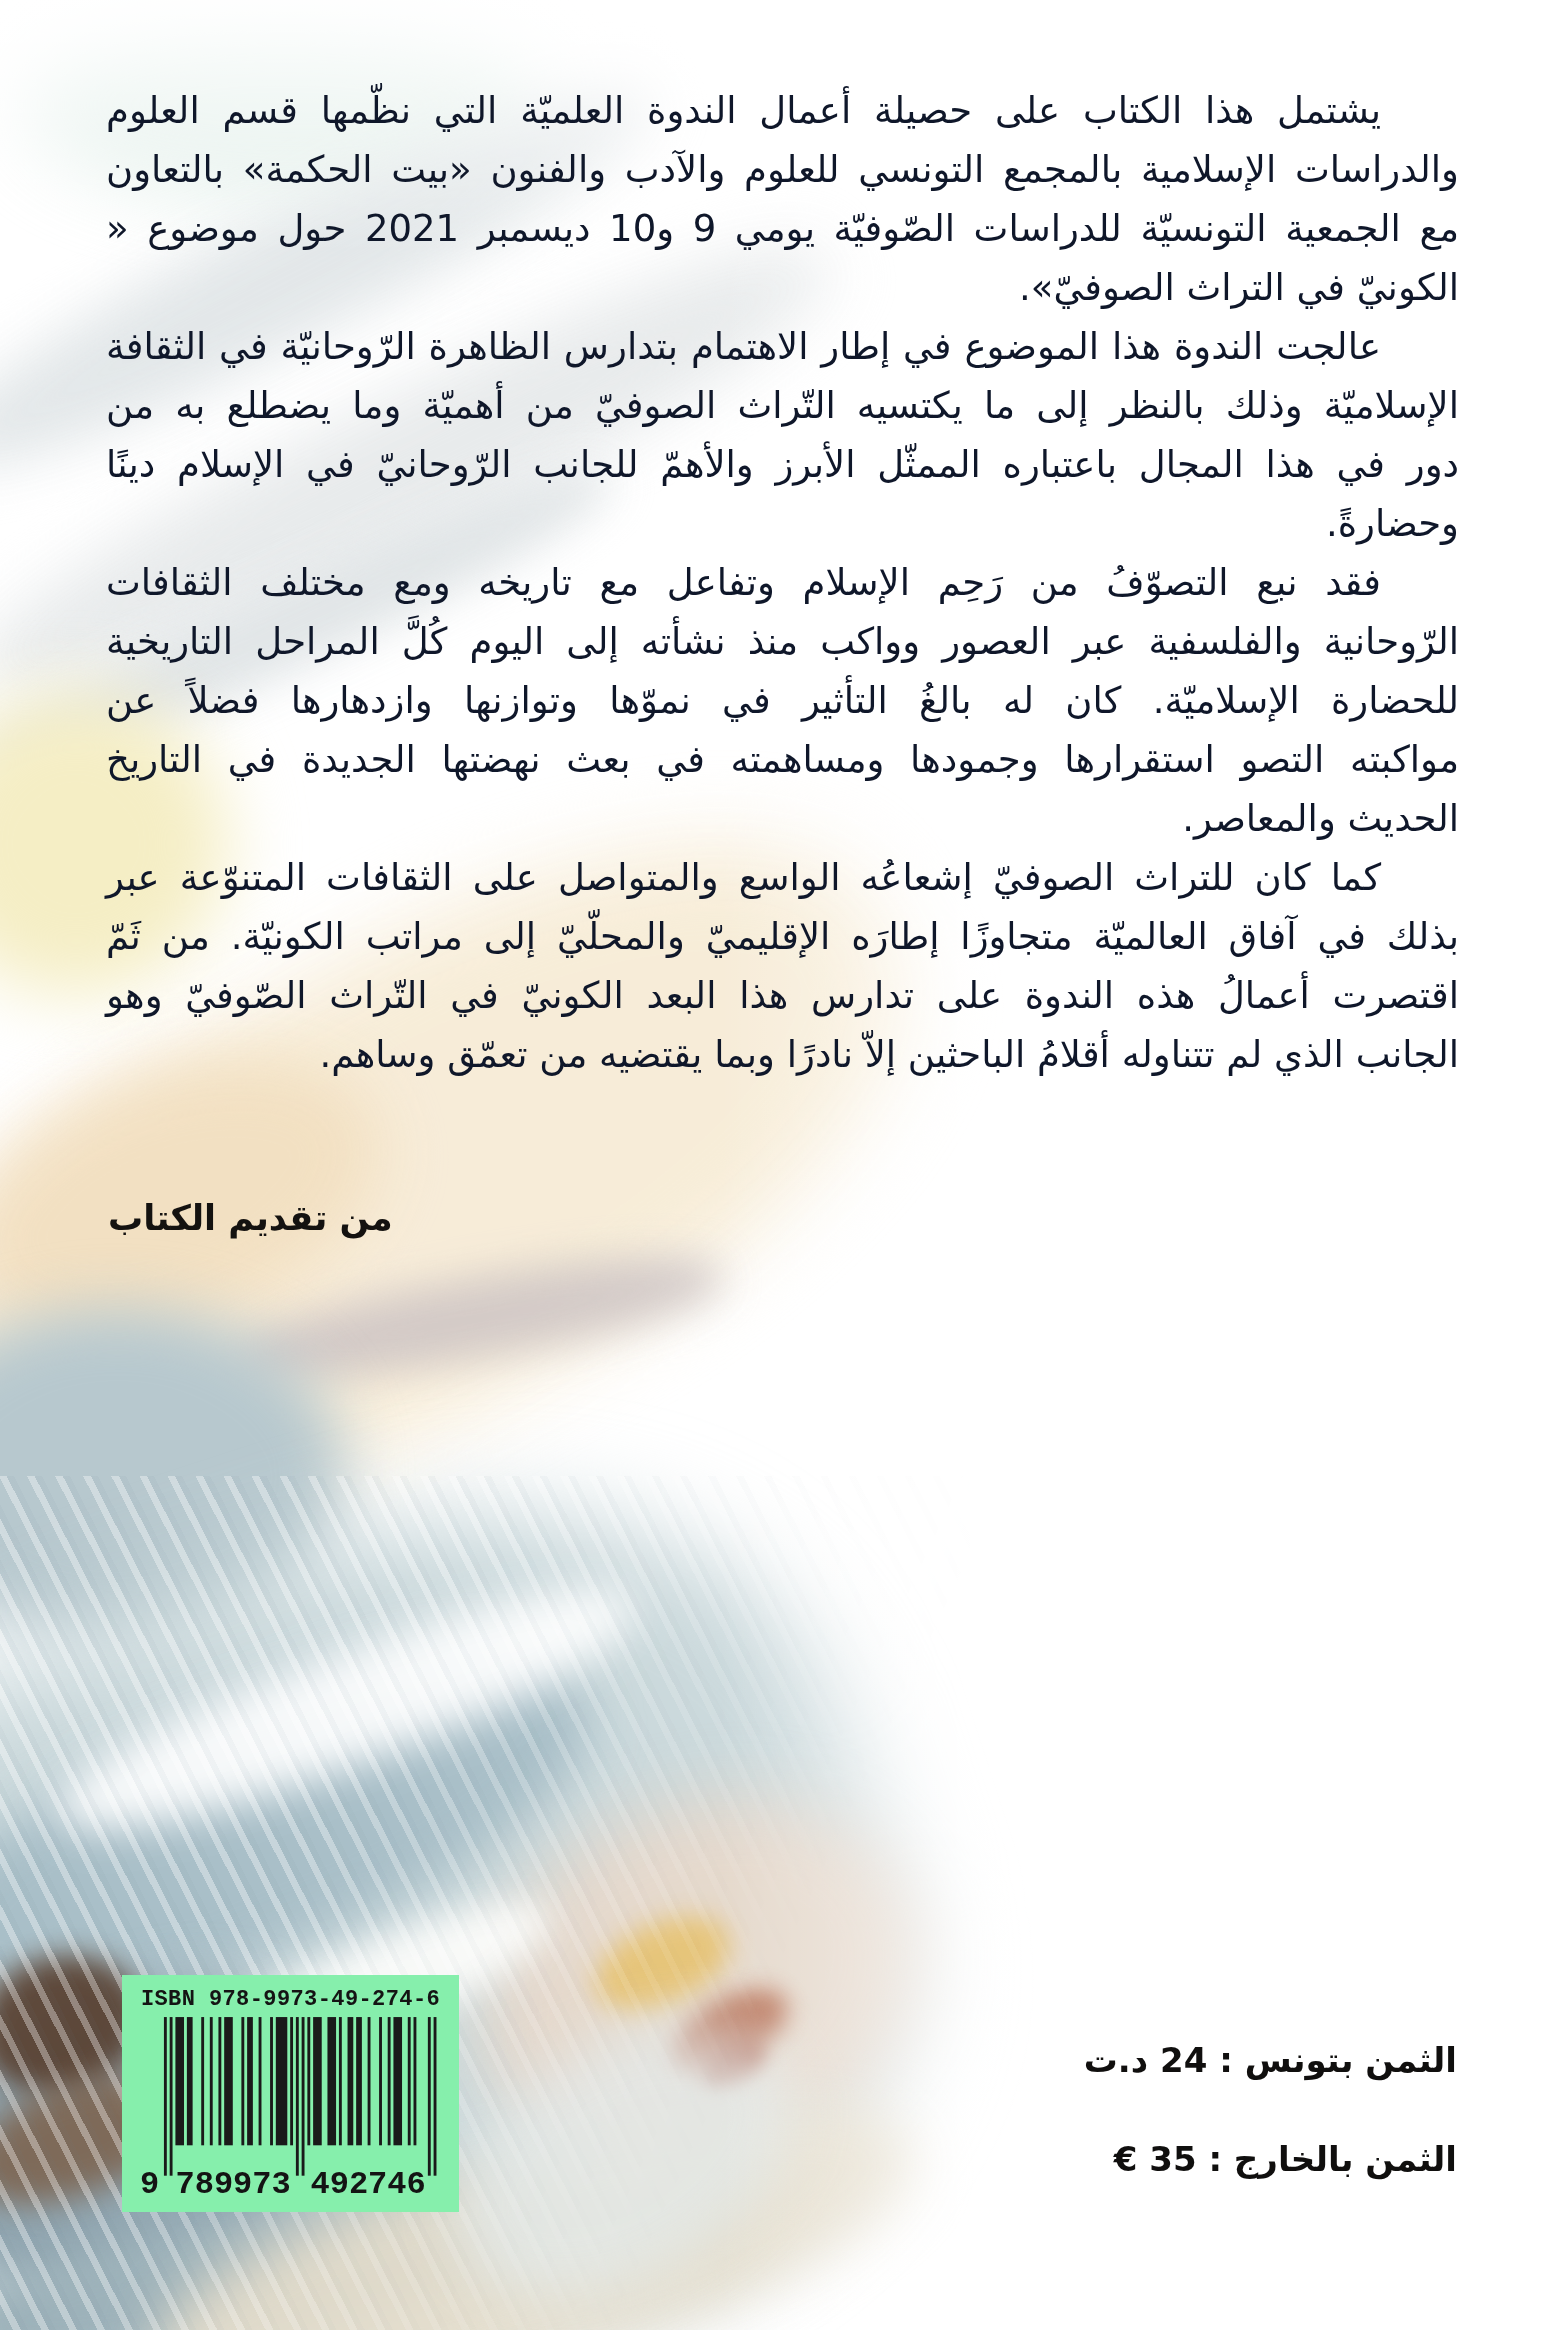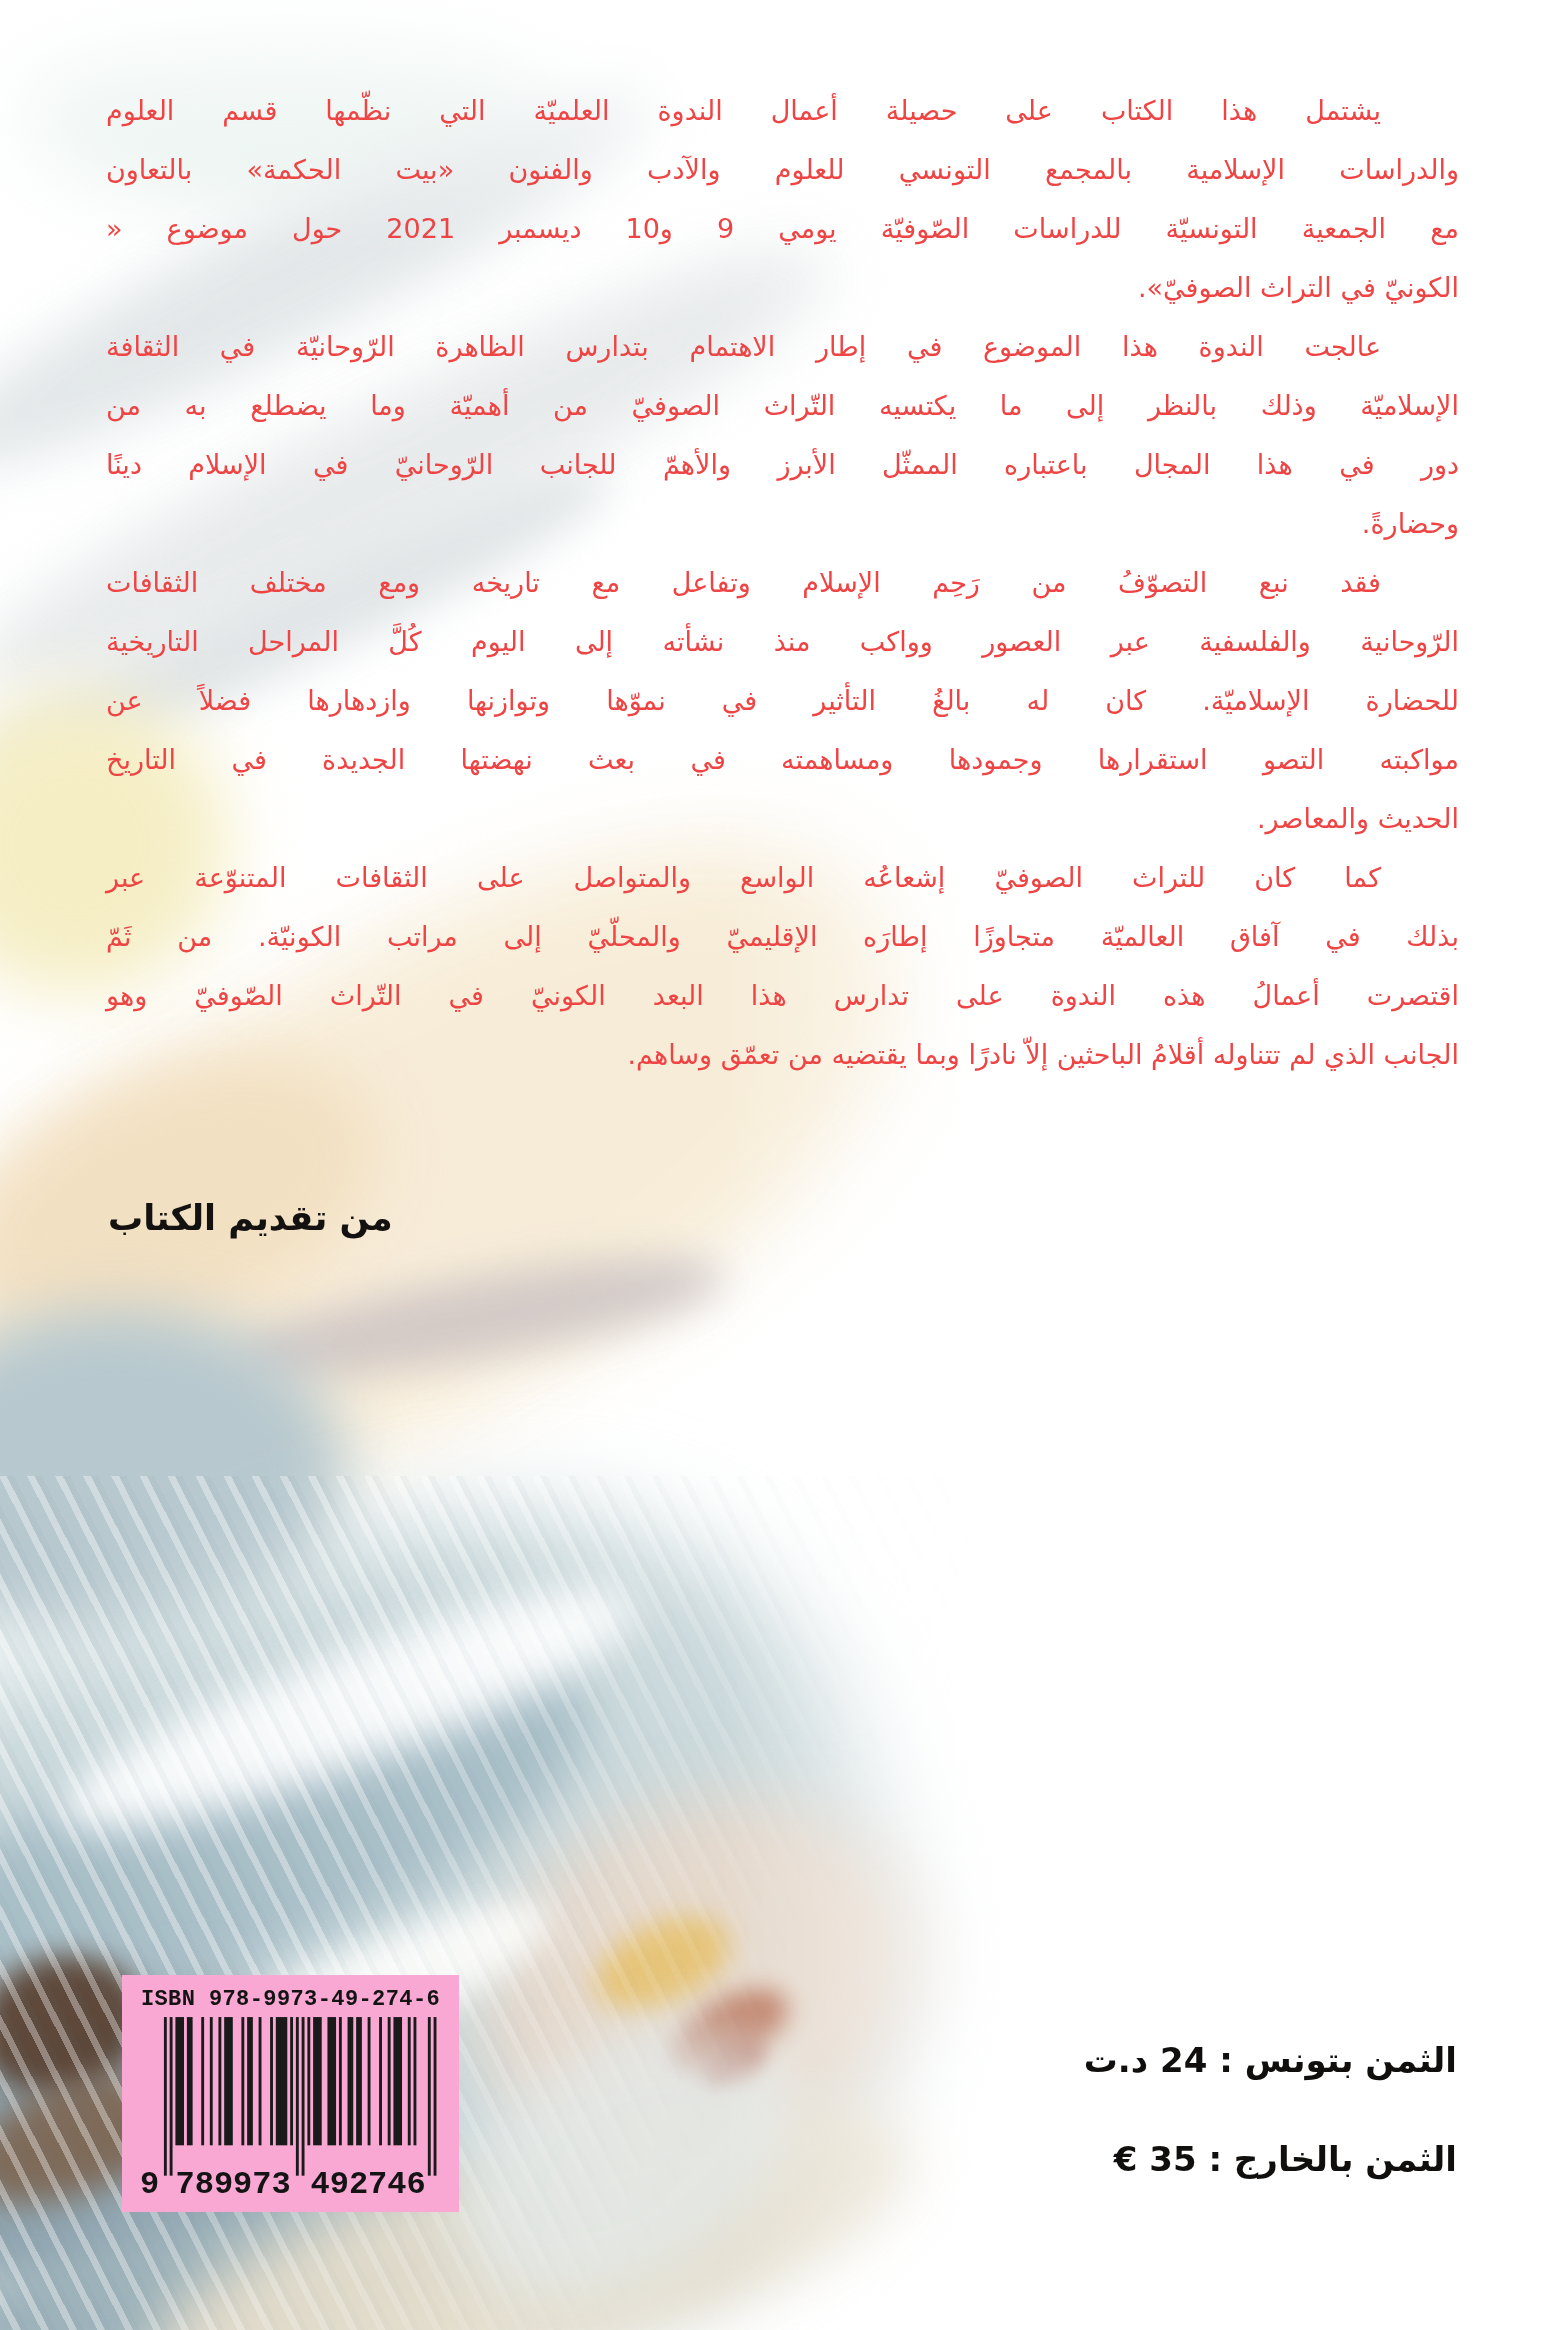--- a/index.html
+++ b/index.html
@@ -48,40 +48,40 @@
   .fadeRight{left:0;top:0;width:1562px;height:2330px;
     background:linear-gradient(90deg,rgba(255,255,255,0) 46%,rgba(255,255,255,.72) 68%,rgba(255,255,255,.95) 84%);}
   .fadeTop{left:0;top:0;width:1562px;height:253px;
     background:linear-gradient(180deg,rgba(255,255,255,.9),rgba(255,255,255,0));}
 
   
   .content{position:absolute;inset:0;z-index:2;}
   .body-text{
     position:absolute;top:81px;right:103px;left:106px;
     direction:rtl;
-    font-size:27px;line-height:59px;
-    color:#ef4444;
+    font-size:37px;line-height:59px;
+    color:#0f172a;
   }
   .t-line{
     text-align:justify;
     text-align-last:justify;
     text-justify:inter-word;
   }
   .t-indent{padding-right:78px;}
   .t-end{text-align-last:right;}
   .signature{
     position:absolute;left:108px;top:1198px;
     direction:rtl;
     font-size:35px;font-weight:bold;color:#141210;
     white-space:nowrap;
   }
   
   .barcode-box{
     position:absolute;left:122px;top:1975px;width:337px;height:237px;
-    background:#f9a8d4;
+    background:#86efac;
     box-sizing:border-box;
     padding-top:11.8px;
   }
   .isbn-label{
     font-family:"Liberation Mono","DejaVu Sans Mono",monospace;
     font-weight:700;font-size:22px;letter-spacing:0.4px;
     color:#141414;text-align:center;white-space:nowrap;
   }
   .bars-wrap{width:297px;margin:5px auto 0 auto;}
   

